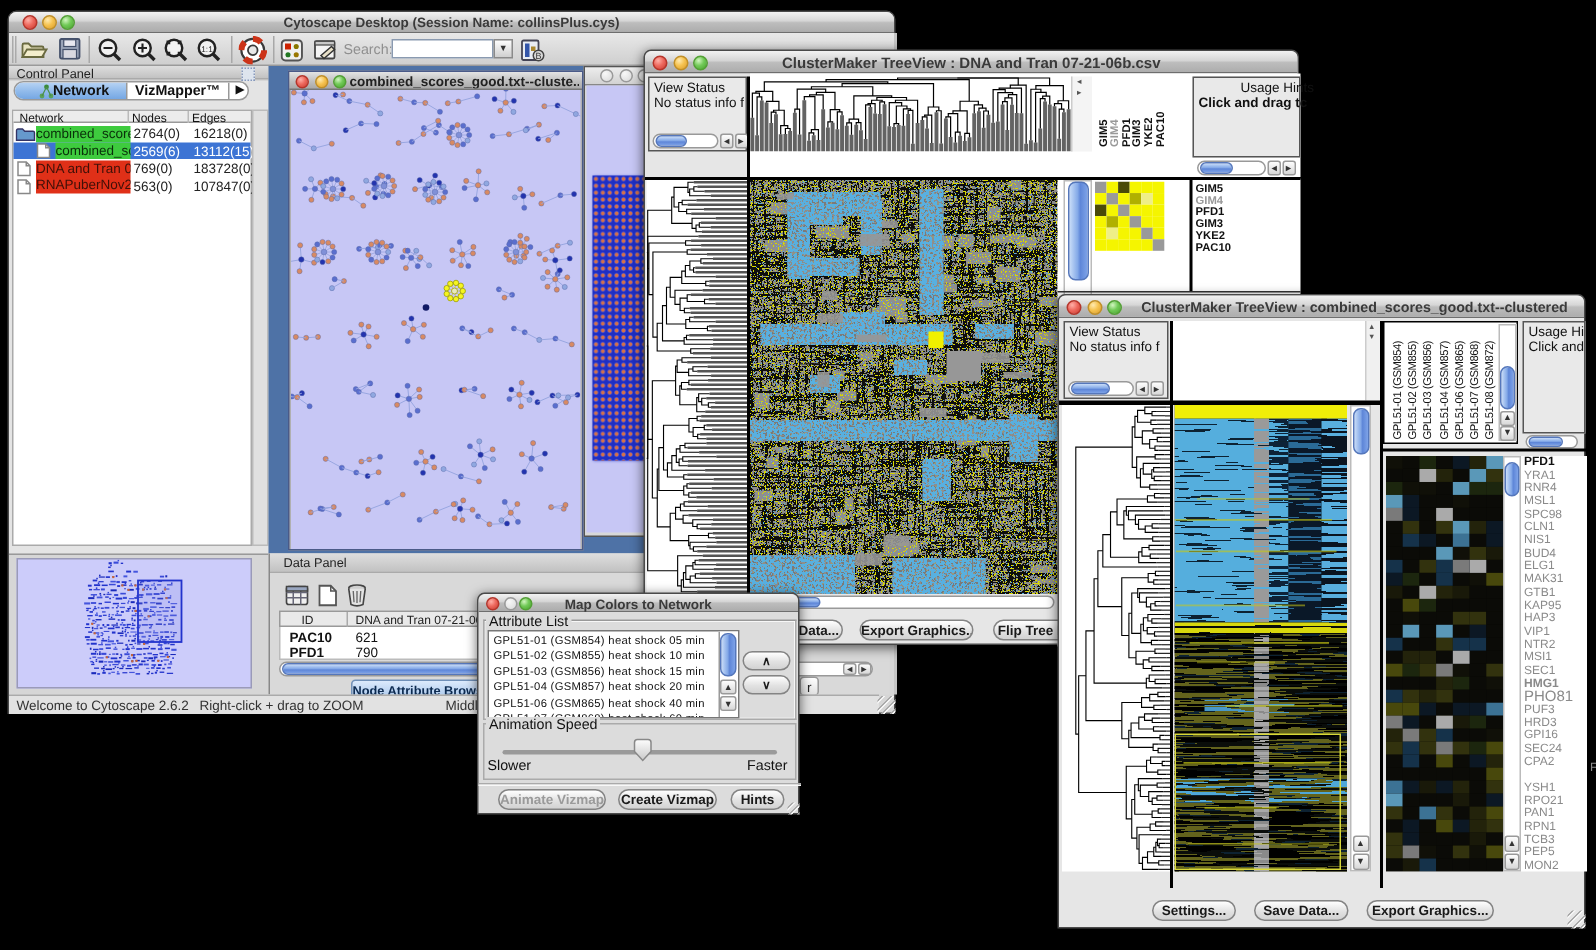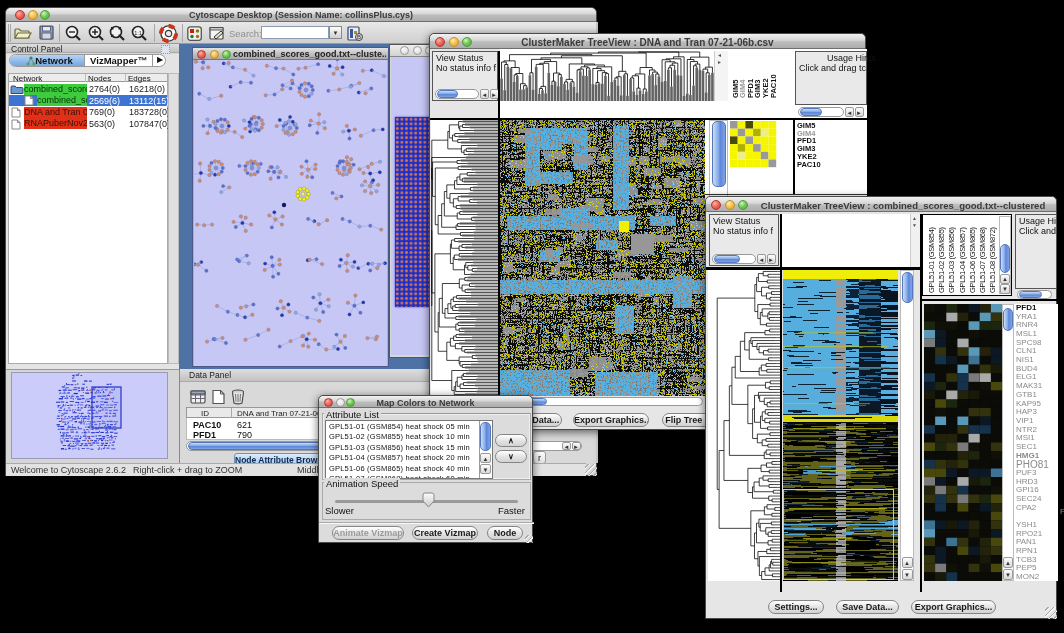--- a/index.html
+++ b/index.html
@@ -1484,21 +1484,21 @@
 <div class="abs" style="left:287px;top:18px;font-size:5px;color:#555;">◄</div>
     <div class="abs" style="left:287px;top:25px;font-size:5px;color:#555;">►</div>
 <div class="abs" style="left:300.5px;top:64px;font-size:7.5px;font-weight:bold;color:#111;transform:rotate(-90deg);transform-origin:0 0;white-space:nowrap;">GIM5</div>
 <div class="abs" style="left:308.1px;top:64px;font-size:7.5px;font-weight:bold;color:#999;transform:rotate(-90deg);transform-origin:0 0;white-space:nowrap;">GIM4</div>
 <div class="abs" style="left:315.7px;top:64px;font-size:7.5px;font-weight:bold;color:#111;transform:rotate(-90deg);transform-origin:0 0;white-space:nowrap;">PFD1</div>
 <div class="abs" style="left:323.3px;top:64px;font-size:7.5px;font-weight:bold;color:#111;transform:rotate(-90deg);transform-origin:0 0;white-space:nowrap;">GIM3</div>
 <div class="abs" style="left:330.9px;top:64px;font-size:7.5px;font-weight:bold;color:#111;transform:rotate(-90deg);transform-origin:0 0;white-space:nowrap;">YKE2</div>
 <div class="abs" style="left:338.5px;top:64px;font-size:7.5px;font-weight:bold;color:#111;transform:rotate(-90deg);transform-origin:0 0;white-space:nowrap;">PAC10</div>
 <div class="box" style="left:365px;top:17px;width:72px;height:54px;">
       <div class="abs" style="left:3px;top:1px;font-size:9px;color:#111;white-space:nowrap;padding-left:28px;">Usage Hints</div>
-      <div class="abs" style="left:3px;top:11px;font-size:9px;color:#111;white-space:nowrap;">Click and drag tc</div>
+      <div class="abs" style="left:3px;top:11px;font-size:9px;color:#111;white-space:nowrap;font-weight:bold;">Click and drag tc</div>
     </div>
 <div class="sbt" style="left:368px;top:73px;width:46px;height:10px;"></div>
     <div class="pill" style="left:370px;top:74px;width:22px;height:8px;"></div>
     <div class="sar" style="left:415px;top:73px;width:9px;height:10px;line-height:10px;">◄</div>
     <div class="sar" style="left:424.5px;top:73px;width:9px;height:10px;line-height:10px;">►</div>
 <div class="abs" style="left:0;top:84px;width:437px;height:1.5px;background:#000;"></div>
 <svg class="abs" style="left:1px;top:85.5px;background:#fff" width="67" height="276">
       <line x1="31.55" y1="1.50" x2="67" y2="1.50" stroke="#555" stroke-width="1.80"></line>
 <line x1="33.94" y1="4.50" x2="67" y2="4.50" stroke="#555" stroke-width="1.80"></line>
 <line x1="38.67" y1="7.50" x2="67" y2="7.50" stroke="#555" stroke-width="1.80"></line>
@@ -2508,21 +2508,21 @@
           <stop offset="1" stop-color="#c9c9c9"></stop>
         </linearGradient>
       </defs>
     </svg>
 <div class="abs" style="left:6px;top:109px;font-size:9.5px;color:#111;">Slower</div>
 <div class="abs" style="left:179px;top:109px;font-size:9.5px;color:#111;">Faster</div>
 <div class="abs" style="left:0px;top:126px;width:215px;height:1px;background:#aaa;"></div>
     <div class="abs" style="left:0px;top:127px;width:215px;height:1px;background:#f8f8f8;"></div>
 <div class="btn" style="left:13px;top:130px;width:72px;height:14px;font-size:9px;line-height:13px;color:#9a9a9a;">Animate Vizmap</div>
 <div class="btn" style="left:93px;top:130px;width:66px;height:14px;font-size:9px;line-height:13px;">Create Vizmap</div>
-<div class="btn" style="left:168px;top:130px;width:36px;height:14px;font-size:9px;line-height:13px;">Node</div>
+<div class="btn" style="left:168px;top:130px;width:36px;height:14px;font-size:9px;line-height:13px;">Hints</div>
 <div class="grip" style="left:206px;top:139px;width:8px;height:8px;"></div>
 </div>
 
 <svg width="0" height="0" style="position:absolute">
     <defs>
 <filter id="spk50" x="0" y="0" width="100%" height="100%">
         <feTurbulence type="fractalNoise" baseFrequency="0.9" numOctaves="2" seed="11"></feTurbulence>
         <feComponentTransfer result="m">
           <feFuncA type="discrete" tableValues="0 0 0 0 0 0 0 0 0 0 0 0 0 0 0 0 0 0 0 0 0 0 0 1 1 1 1 1 1 1 1 1 1 1 1 1 1 1 1 1"></feFuncA>
         </feComponentTransfer>

